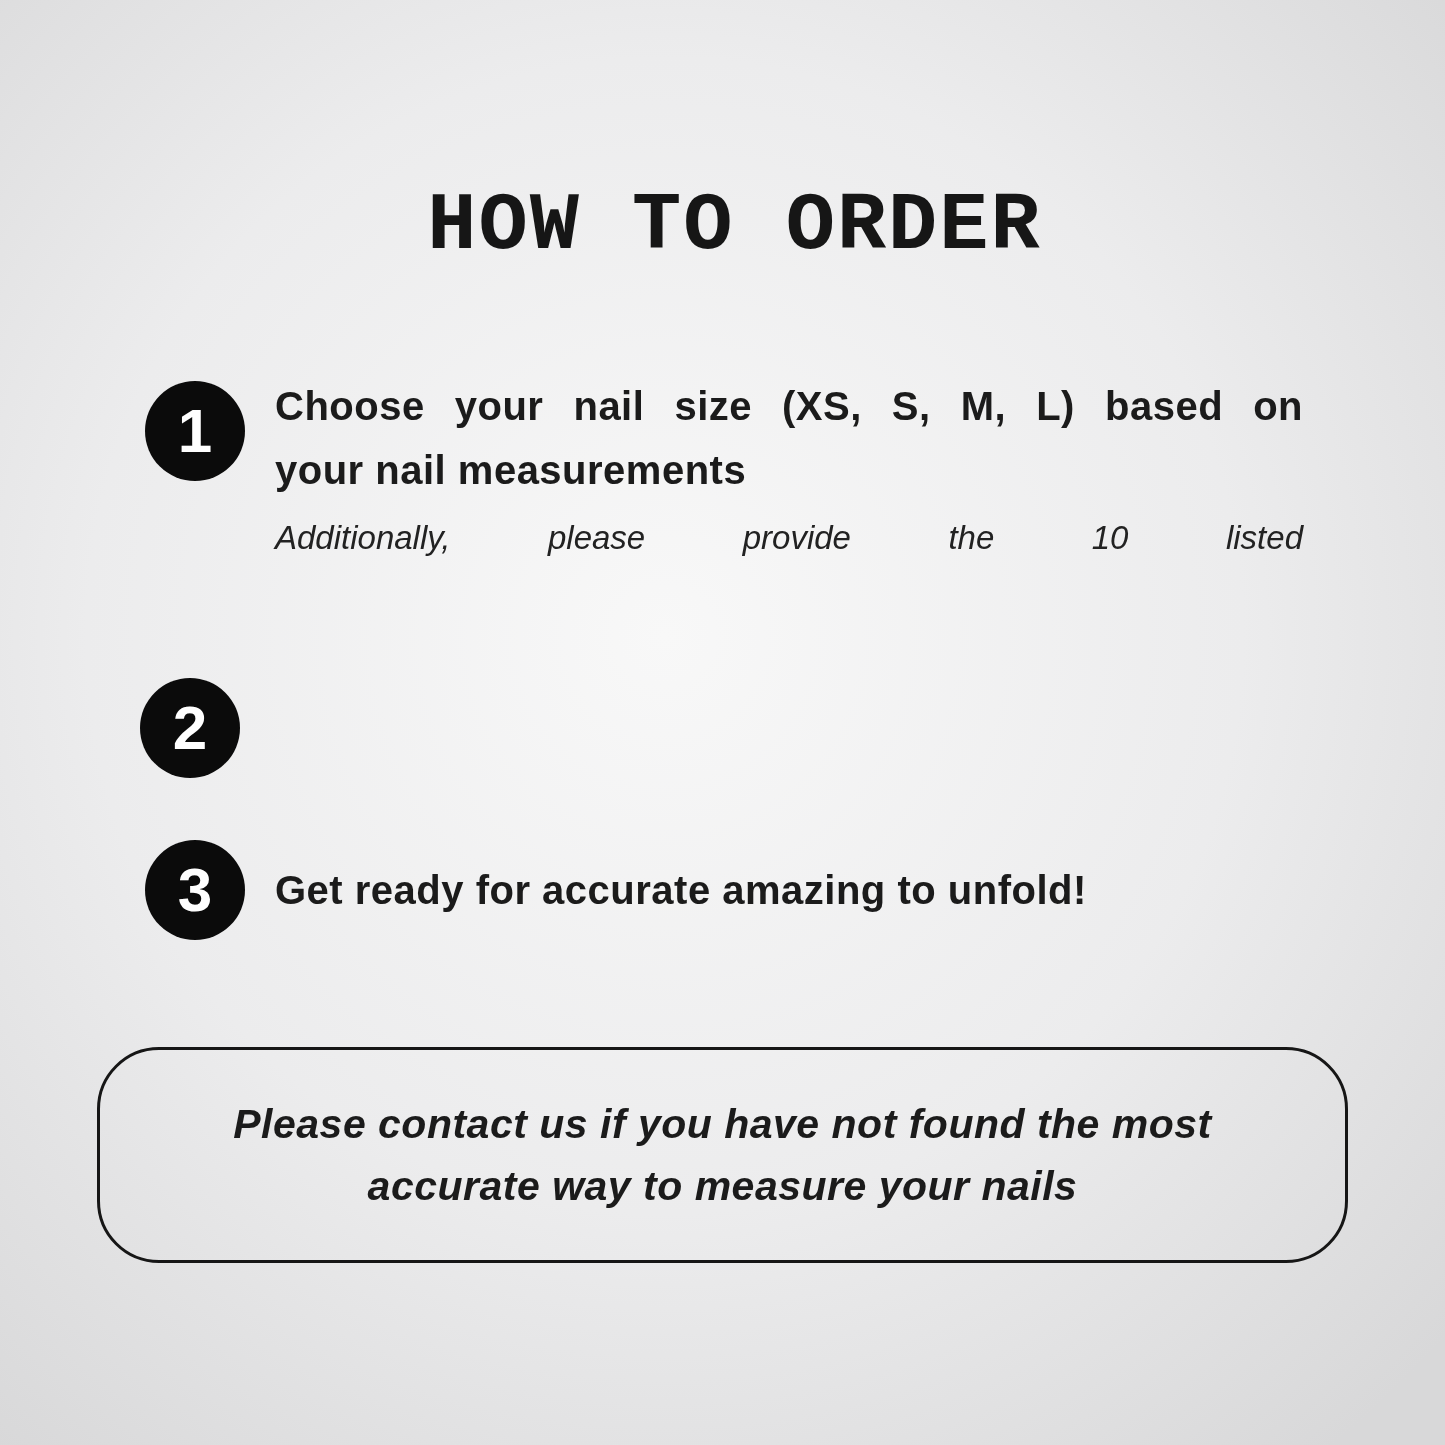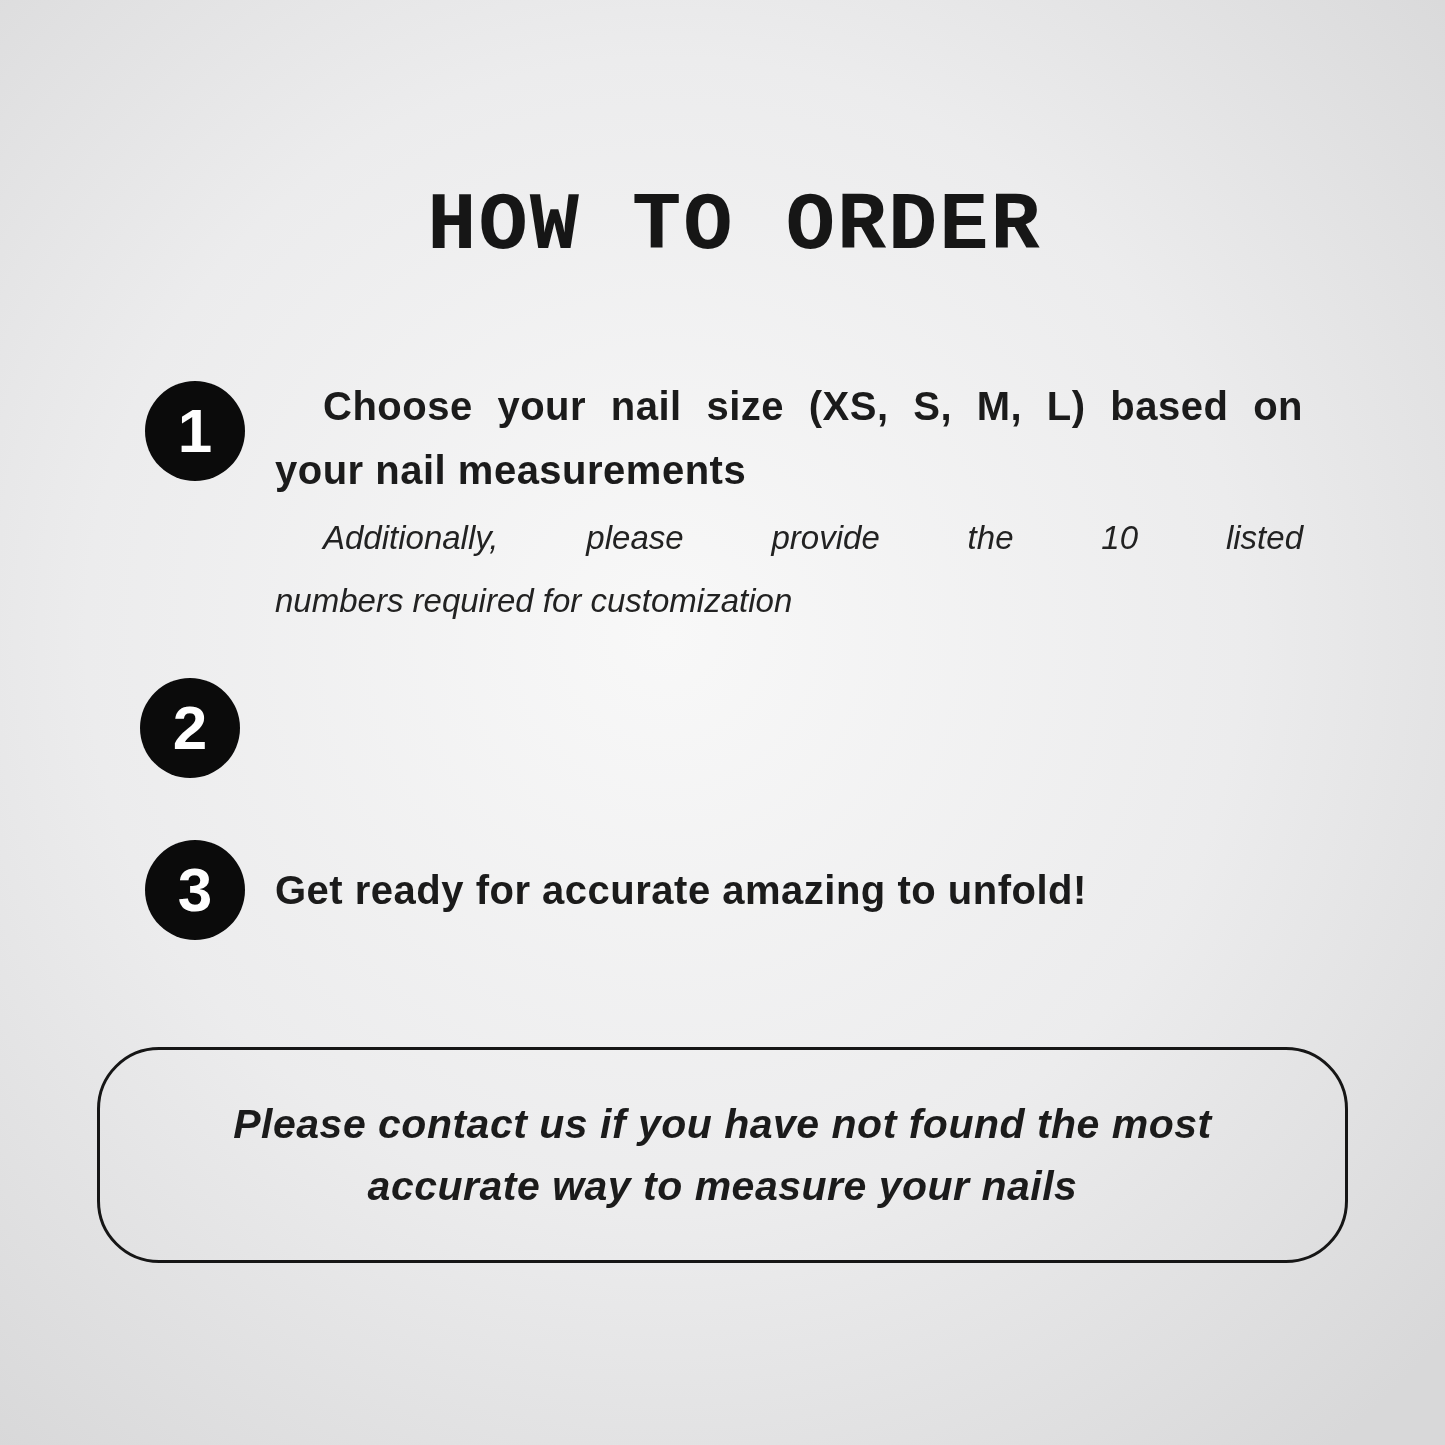--- a/index.html
+++ b/index.html
@@ -90,21 +90,20 @@
     font-weight: 400;
     font-size: 33px;
     line-height: 63px;
     color: #222222;
   }
 
   .just {
     text-align: justify;
     text-align-last: justify;
     text-justify: inter-word;
-    margin-left: 48px;
   }
 
   .footer-box {
     position: absolute;
     left: 97px;
     top: 1047px;
     width: 1251px;
     height: 216px;
     box-sizing: border-box;
     border: 3px solid var(--box-border, #161616);
@@ -129,21 +128,20 @@
 
   <div class="badge badge-1">
     <span>1</span>
   </div>
   <div class="step-text step-1-text">
     <div class="just">Choose your nail size (XS, S, M, L) based on</div>
     <div>your nail measurements</div>
   </div>
   <div class="note">
     <div class="just">Additionally, please provide the 10 listed</div>
-    <div>numbers required for customization</div>
   </div>
 
   <div class="badge badge-2">
     <span>2</span>
   </div>
 
   <div class="badge badge-3">
     <span>3</span>
   </div>
   <div class="row-center step-3-text">

